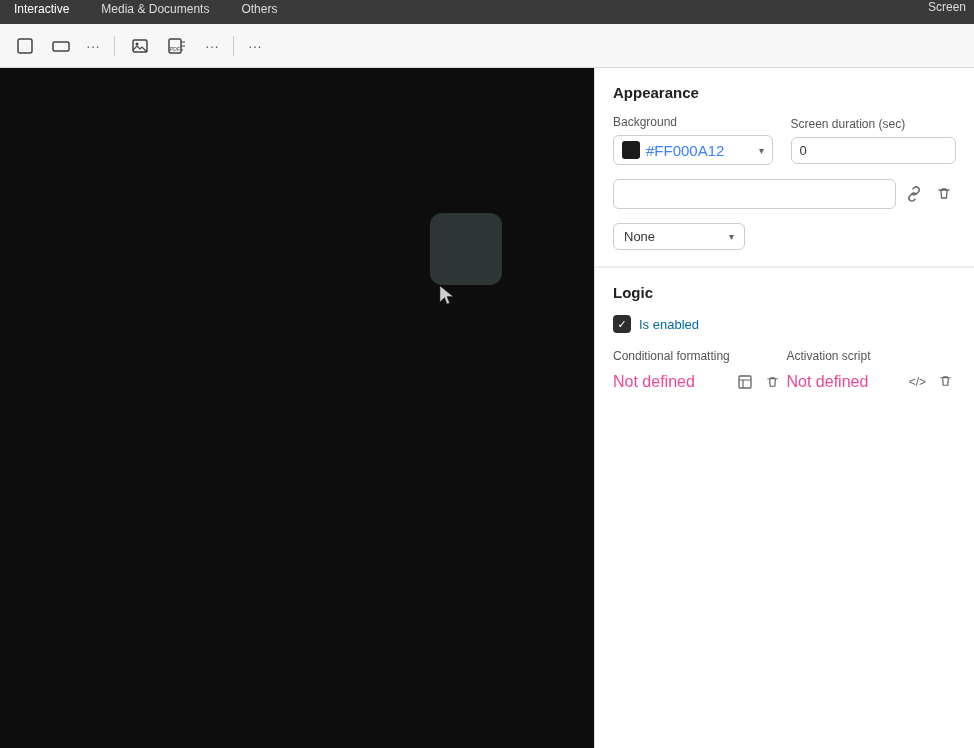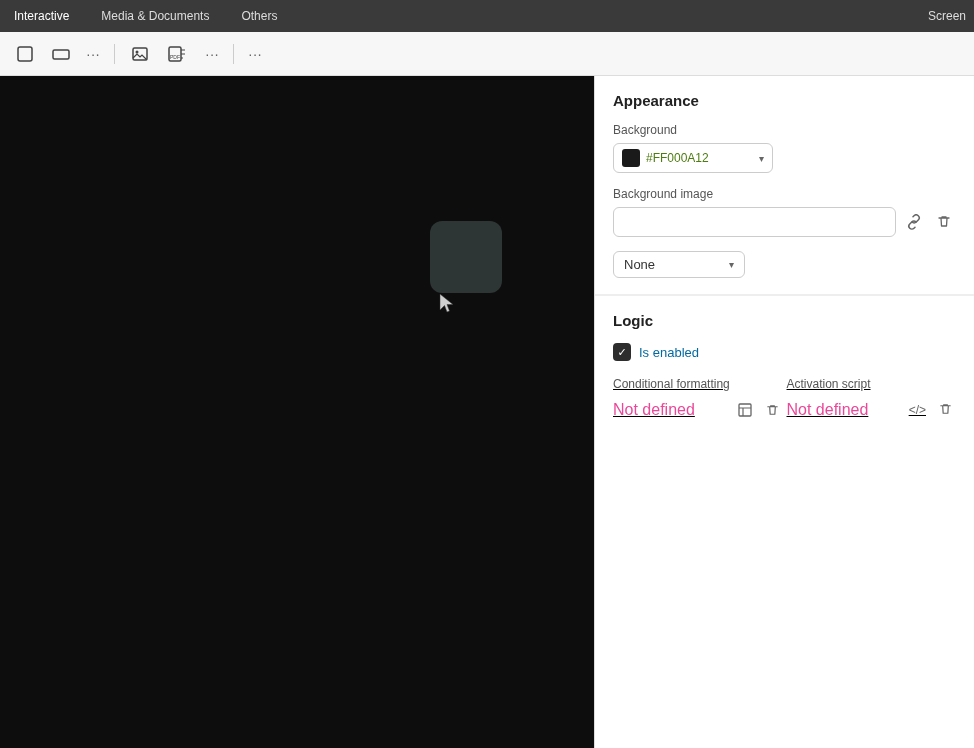--- a/index.html
+++ b/index.html
@@ -2,22 +2,21 @@
 <html><head>
   <meta charset="utf-8">
   <style>
     * { box-sizing: border-box; margin: 0; padding: 0; }
     body { font-family: -apple-system, BlinkMacSystemFont, 'Segoe UI', sans-serif; font-size: 13px; background: #f0f0f0; display: flex; flex-direction: column; height: 748px; width: 974px; overflow: hidden; }
 
     
     .top-nav {
       background: #3a3a3a;
       display: flex;
-      align-items: center;
-      height: 32px;
+      height: 24px;
       padding: 0 8px;
       gap: 20px;
       flex-shrink: 0;
     }
     .nav-item {
       color: #ddd;
       font-size: 12px;
       cursor: pointer;
       padding: 2px 6px;
       border-radius: 3px;
@@ -145,22 +144,22 @@
       gap: 6px;
       width: 160px;
     }
     .color-swatch {
       width: 18px;
       height: 18px;
       border-radius: 3px;
       flex-shrink: 0;
     }
     .color-value {
-      font-size: 12px;
-      color: #4d7c0f;
+      font-size: 15px;
+      color: #3b82f6;
       flex: 1;
     }
     .color-chevron {
       font-size: 10px;
       color: #666;
     }
 
     
     .num-input {
       border: 1px solid #ccc;
@@ -249,21 +248,20 @@
       font-size: 11px;
     }
     .checkbox-label {
       font-size: 13px;
       color: #0369a1;
     }
 
     .two-col {
       display: flex;
       gap: 4px;
-      text-decoration: underline;
     }
     .two-col-item {
       flex: 1;
     }
     .cond-label {
       font-size: 12px;
       color: #555;
       font-weight: 500;
       margin-bottom: 8px;
     }
@@ -356,23 +354,26 @@
 
       <div class="field-row">
         <div class="field-col">
           <div class="field-label">Background</div>
           <div class="color-picker-btn">
             <div class="color-swatch" style="background: #1a1a1a;"></div>
             <span class="color-value">#FF000A12</span>
             <span class="color-chevron">▾</span>
           </div>
         </div>
+        <div class="field-col">
+          <div class="field-label">Screen duration (sec)</div>
+          <input class="num-input" type="number" value="0" style="">
+        </div>
       </div>
 
-      <div class="field-label">Background image</div>
       <div class="bg-image-row">
         <input class="bg-image-input" type="text" placeholder="" style="">
         <button class="icon-btn" title="Link">
           <svg width="16" height="16" viewBox="0 0 16 16" fill="none">
             <path d="M6 8a3 3 0 004.243 0l2-2a3 3 0 00-4.243-4.243l-1 1" stroke="#666" stroke-width="1.5" stroke-linecap="round"></path>
             <path d="M10 8a3 3 0 00-4.243 0l-2 2a3 3 0 004.243 4.243l1-1" stroke="#666" stroke-width="1.5" stroke-linecap="round"></path>
           </svg>
         </button>
         <button class="icon-btn" title="Delete">
           <svg width="16" height="16" viewBox="0 0 16 16" fill="none">

